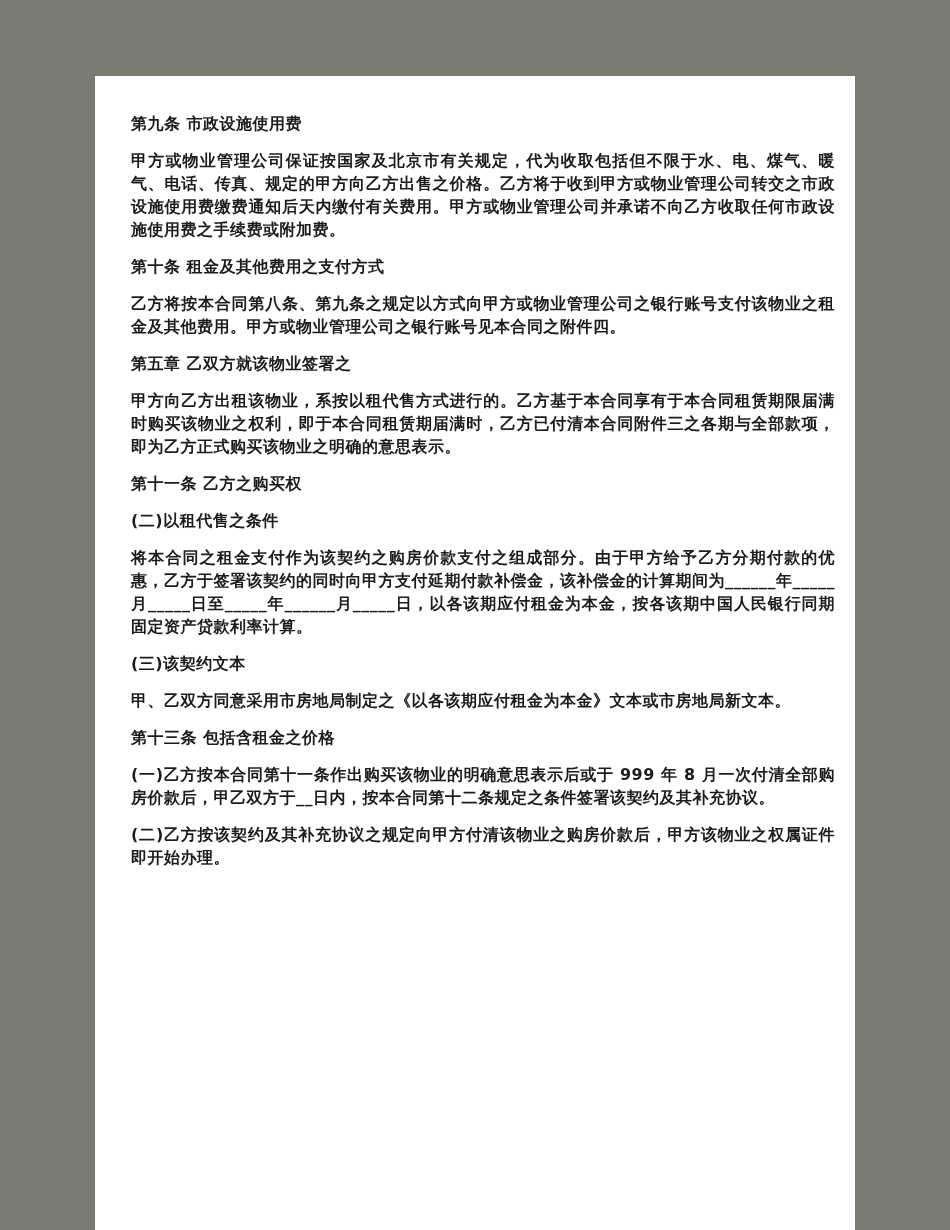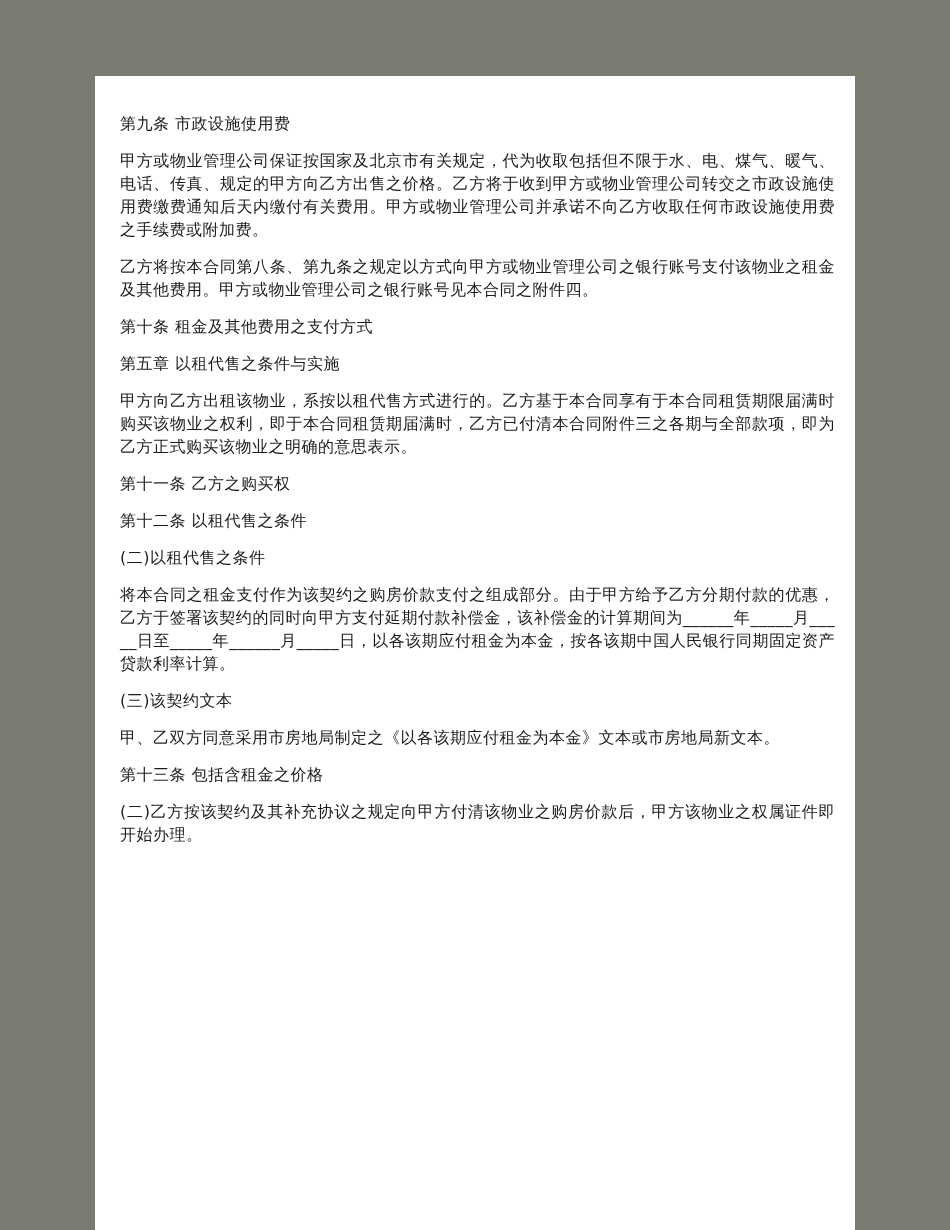--- a/index.html
+++ b/index.html
@@ -25,54 +25,55 @@
     background: #ffffff;
   }
   .content {
     padding: 36px 20px 20px 20px;
     color: #1c1c1c;
     font-size: 16px;
     line-height: 23px;
     letter-spacing: 0.5px;
   }
   .block {
-    margin: 0 0 14px 5px;
+    margin: 0 0 14px 16px;
     text-align: justify;
     text-justify: inter-ideograph;
     word-break: break-all;
+    font-weight: bold;
   }
   .block.heading {
     text-align: left;
   }
 </style>
 </head>
 <body>
 
 <div class="frame">
   <div class="paper">
     <div class="content">
 
       <p class="block heading">第九条 市政设施使用费</p>
       <p class="block paragraph">甲方或物业管理公司保证按国家及北京市有关规定，代为收取包括但不限于水、电、煤气、暖气、电话、传真、规定的甲方向乙方出售之价格。乙方将于收到甲方或物业管理公司转交之市政设施使用费缴费通知后天内缴付有关费用。甲方或物业管理公司并承诺不向乙方收取任何市政设施使用费之手续费或附加费。</p>
 
+      <p class="block heading">第十条 租金及其他费用之支付方式</p>
       <p class="block paragraph">乙方将按本合同第八条、第九条之规定以方式向甲方或物业管理公司之银行账号支付该物业之租金及其他费用。甲方或物业管理公司之银行账号见本合同之附件四。</p>
-      <p class="block heading">第十条 租金及其他费用之支付方式</p>
 
-      <p class="block heading">第五章 以租代售之条件与实施</p>
+      <p class="block heading">第五章 乙双方就该物业签署之</p>
 
       <p class="block paragraph">甲方向乙方出租该物业，系按以租代售方式进行的。乙方基于本合同享有于本合同租赁期限届满时购买该物业之权利，即于本合同租赁期届满时，乙方已付清本合同附件三之各期与全部款项，即为乙方正式购买该物业之明确的意思表示。</p>
       <p class="block heading">第十一条 乙方之购买权</p>
 
-      <p class="block heading">第十二条 以租代售之条件</p>
 
 
       <p class="block heading">(二)以租代售之条件</p>
       <p class="block paragraph">将本合同之租金支付作为该契约之购房价款支付之组成部分。由于甲方给予乙方分期付款的优惠，乙方于签署该契约的同时向甲方支付延期付款补偿金，该补偿金的计算期间为______年_____月_____日至_____年______月_____日，以各该期应付租金为本金，按各该期中国人民银行同期固定资产贷款利率计算。</p>
 
       <p class="block heading">(三)该契约文本</p>
       <p class="block paragraph">甲、乙双方同意采用市房地局制定之《以各该期应付租金为本金》文本或市房地局新文本。</p>
 
       <p class="block heading">第十三条 包括含租金之价格</p>
+      <p class="block paragraph">(一)乙方按本合同第十一条作出购买该物业的明确意思表示后或于 999 年 8 月一次付清全部购房价款后，甲乙双方于__日内，按本合同第十二条规定之条件签署该契约及其补充协议。</p>
       <p class="block paragraph">(二)乙方按该契约及其补充协议之规定向甲方付清该物业之购房价款后，甲方该物业之权属证件即开始办理。</p>
 
     </div>
   </div>
 </div>
 
 </body></html>

